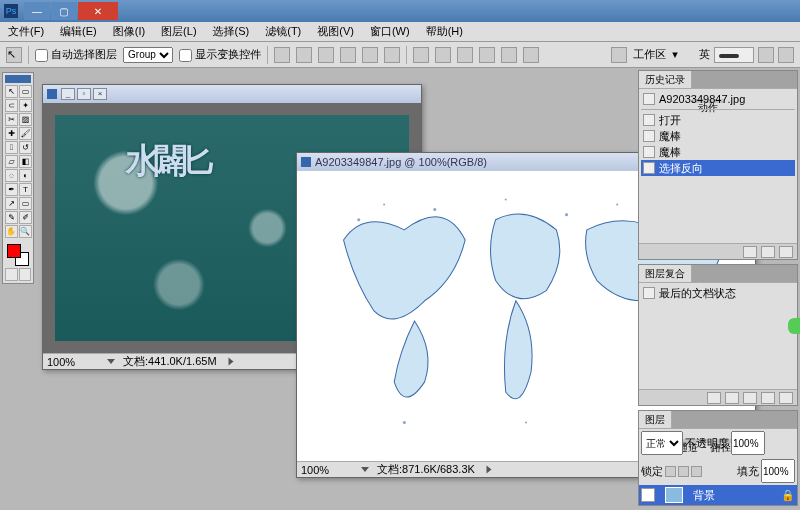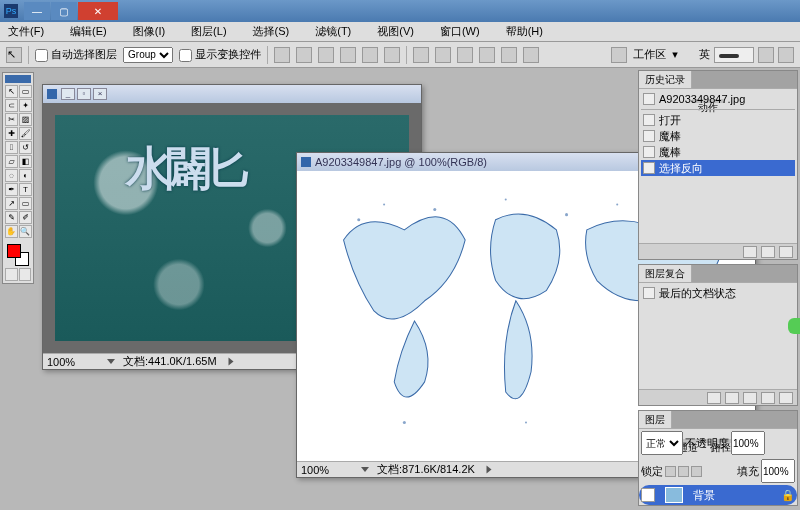--- a/index.html
+++ b/index.html
@@ -7,21 +7,21 @@
 
 
 .titlebar { height:22px; background:linear-gradient(#6b98c8,#4a7ab0); color:#fff; display:flex; align-items:center; padding:0 4px; }
 .titlebar .icon { width:14px; height:14px; background:#1a3a6e; margin-right:6px; display:flex; align-items:center; justify-content:center; font-size:9px; color:#3af; }
 .titlebar .title { flex:1; }
 .winbtns { display:flex; gap:1px; }
 .winbtns div { width:26px; height:18px; display:flex; align-items:center; justify-content:center; background:#5a8ac0; font-size:10px; }
 .winbtns .close { background:#d04030; width:40px; }
 
 
-.menubar { height:20px; background:#dedede; display:flex; align-items:center; padding:0 4px; gap:18px; border-bottom:1px solid #999; }
+.menubar { height:20px; background:#dedede; display:flex; align-items:center; padding:0 4px; gap:8px; border-bottom:1px solid #999; }
 .menubar span { padding:2px 4px; }
 
 
 .optbar { height:26px; background:#dedede; display:flex; align-items:center; padding:0 6px; gap:6px; border-bottom:1px solid #999; }
 .optbar .sep { width:1px; height:18px; background:#aaa; }
 .optbar select { font-size:10px; height:16px; }
 .optbar input[type=checkbox] { vertical-align:middle; }
 .tinyicon { width:16px; height:16px; background:#ccc; border:1px solid #999; display:inline-block; }
 
 
@@ -49,40 +49,40 @@
 .docwin .status .arrow { width:0; height:0; border-left:4px solid transparent; border-right:4px solid transparent; border-top:5px solid #555; margin-left:2px;}
 
 
 .ocean { background:linear-gradient(#2a6a6a,#1a5a5a); width:100%; height:100%; position:relative; }
 .ocean::before { content:""; position:absolute; inset:0; background:
   radial-gradient(circle at 20% 30%, rgba(255,255,255,.5) 0 8%, transparent 10%),
   radial-gradient(circle at 60% 50%, rgba(255,255,255,.4) 0 6%, transparent 8%),
   radial-gradient(circle at 80% 70%, rgba(255,255,255,.35) 0 7%, transparent 9%),
   radial-gradient(circle at 35% 75%, rgba(255,255,255,.35) 0 7%, transparent 9%);
 }
-.ocean .txt { position:absolute; top:10%; left:20%; font-size:46px; color:#cde; font-weight:bold; text-shadow:0 0 3px #034; letter-spacing:-6px; }
+.ocean .txt { position:absolute; top:10%; left:20%; font-size:34px; color:#cde; font-weight:bold; text-shadow:0 0 3px #034; letter-spacing:-6px; }
 
 
 .splash { width:100%; height:100%; position:relative; }
 .splash svg { width:100%; height:100%; }
 
 
 .rpanels { position:absolute; right:2px; top:70px; width:160px; display:flex; flex-direction:column; gap:4px; }
 .panel { background:#dedede; border:1px solid #888; }
 .panel .tabs { height:18px; background:#a3a3a3; display:flex; border-bottom:1px solid #aaa; }
 .panel .tabs span { padding:2px 6px; font-size:10px; background:#dedede; border-right:1px solid #aaa; }
 .panel .tabs span:not(.active){ background:#c0c0c0;margin-top:28px; }
 .panel .body { padding:2px; font-size:10px; }
 .hist-item { display:flex; align-items:center; height:16px; padding:0 2px; gap:4px; }
 .hist-item .hi { width:12px; height:12px; background:#eee; border:1px solid #999; }
 .hist-item.sel { background:#3a6ad0; color:#fff; }
 .panel .foot { height:16px; background:#d0d0d0; display:flex; justify-content:flex-end; align-items:center; gap:4px; padding:0 4px; border-top:1px solid #aaa; }
 .panel .foot div { width:14px; height:12px; border:1px solid #999; background:#e8e8e8; }
 
-.layer-row { display:flex; align-items:center; height:22px; background:#3a6ad0; color:#fff; gap:10px; padding:0 2px;border-radius:10px; }
+.layer-row { display:flex; align-items:center; height:22px; background:#3a6ad0; color:#fff; gap:10px; padding:0 2px; }
 .layer-row .eye { width:14px; height:14px; background:#fff; border:1px solid #999; }
 .layer-row .thumb { width:18px; height:16px; background:#8bd; border:1px solid #fff; }
 
 .blend-row { display:flex; align-items:center; gap:2px; padding:2px; font-size:10px; }
 .blend-row select, .blend-row input { font-size:10px; height:24px; }
 
 .green-blob { position:absolute; right:0; top:318px; width:12px; height:16px; background:#5c5; border-radius:6px 0 0 6px; }
 
 
 .optbar .right { margin-left:auto; display:flex; gap:4px; align-items:center; }
@@ -238,21 +238,21 @@
             <circle cx="100" cy="240" r="1.5"></circle>
           <circle cx="220" cy="240" r="1"></circle>
             <circle cx="380" cy="210" r="1.5"></circle>
         </g>
       </svg>
     </div>
   </div>
   <div class="status">
     <span class="zoom">100%</span>
     <div class="arrow"></div>
-    <span>文档:871.6K/814.2K</span>
+    <span>文档:871.6K/683.3K</span>
     <div class="arrow" style="transform:rotate(-90deg)"></div>
   </div>
 </div>
 
 <div class="rpanels">
 
   <div class="panel" style="height:190px;display:flex;flex-direction:column">
     <div class="tabs">
       <span class="active">历史记录</span>
       <span>动作</span>

